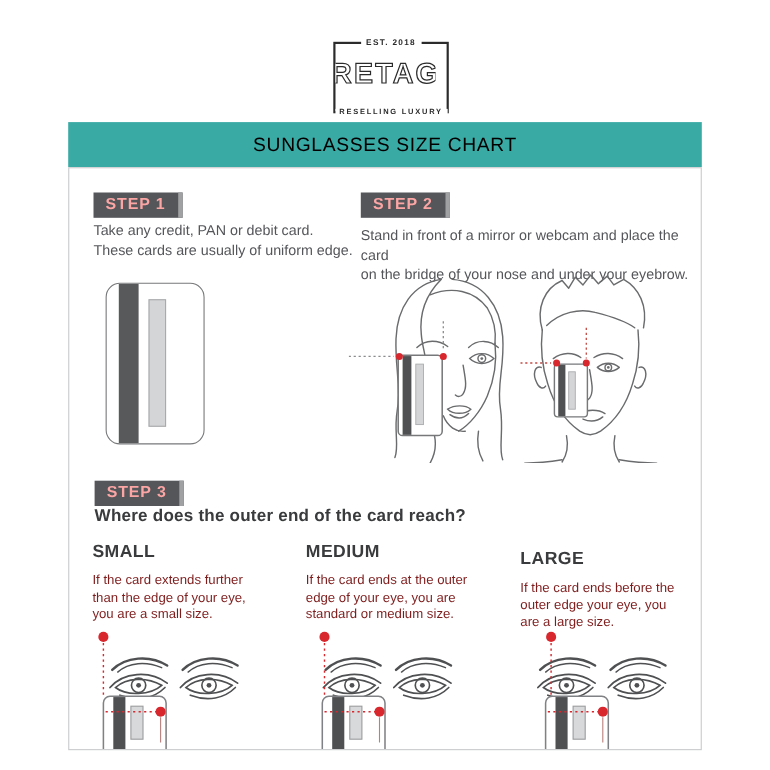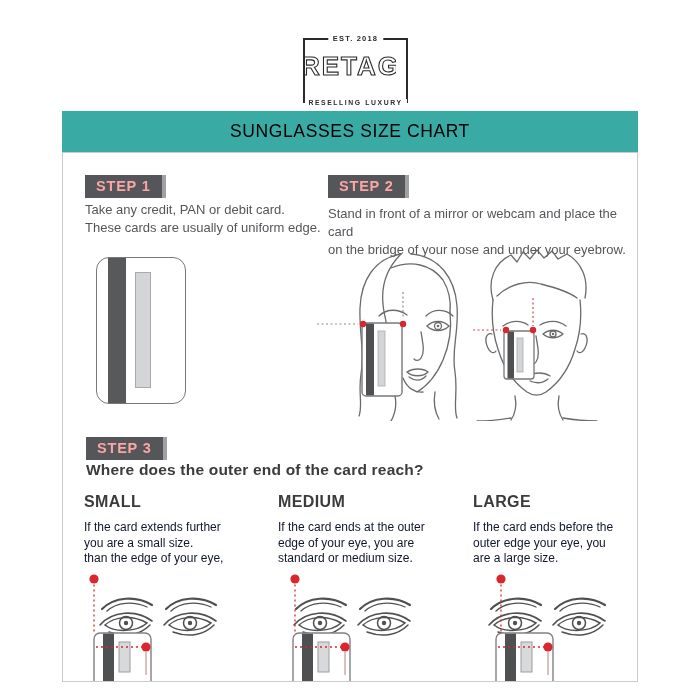--- a/index.html
+++ b/index.html
@@ -33,23 +33,23 @@
   .card-stripe{position:absolute;left:11px;top:0;width:18px;height:100%;background:#58595b;}
   .card-sign{position:absolute;left:38px;top:14px;width:16px;height:116px;background:#d4d5d6;border:1px solid #a9aaac;box-sizing:border-box;}
 
   .face-svg{position:absolute;top:93px;}
   .face-svg.female{left:254px;width:165px;height:175px;}
   .face-svg.male{left:410px;width:150px;height:175px;}
 
   .question{position:absolute;left:23px;top:308px;font-size:15.5px;font-weight:bold;color:#3a3b3d;letter-spacing:0.2px;}
 
   .size-col{position:absolute;top:340px;width:190px;}
-  .size-col.c0{left:21px;} .size-col.c1{left:215px;} .size-col.c2{left:410px;}
+  .size-col.c0{left:21px;} .size-col.c1{left:215px;} .size-col.c2{left:410px;margin-top:7px;}
   .size-label{font-size:16px;font-weight:bold;color:#3a3b3d;letter-spacing:0.4px;margin-bottom:9px;}
-  .size-line{font-size:12px;line-height:15.5px;color:#0f172a;}
+  .size-line{font-size:12px;line-height:15.5px;color:#7f1d1d;}
 
   .eyes-svg{position:absolute;top:418px;width:185px;height:112px;}
   .eyes-svg.c0{left:21px;} .eyes-svg.c1{left:215px;} .eyes-svg.c2{left:410px;}
 
   .defs-holder{position:absolute;width:0;height:0;overflow:hidden;}
 </style>
 </head>
 <body>
 
 <div class="page">
@@ -159,22 +159,22 @@
       <circle cx="33" cy="84" r="3.2" fill="#d9272e"></circle>
       <circle cx="60" cy="84" r="3.2" fill="#d9272e"></circle>
     </svg>
 
     <div class="step-badge" style="left:23px;top:284px;">STEP 3</div>
     <div class="question">Where does the outer end of the card reach?</div>
 
     <div class="size-col c0">
       <div class="size-label">SMALL</div>
       <div class="size-line">If the card extends further</div>
+      <div class="size-line">than the edge of your eye,</div>
       <div class="size-line">you are a small size.</div>
-      <div class="size-line">than the edge of your eye,</div>
     </div>
     <div class="size-col c1">
       <div class="size-label">MEDIUM</div>
       <div class="size-line">If the card ends at the outer</div>
       <div class="size-line">edge of your eye, you are</div>
       <div class="size-line">standard or medium size.</div>
     </div>
     <div class="size-col c2">
       <div class="size-label">LARGE</div>
       <div class="size-line">If the card ends before the</div>

